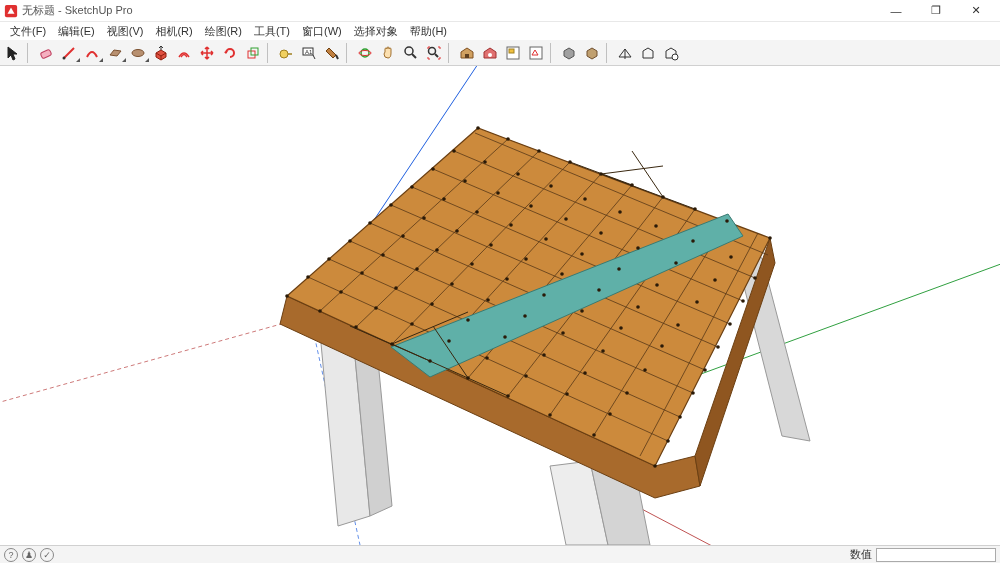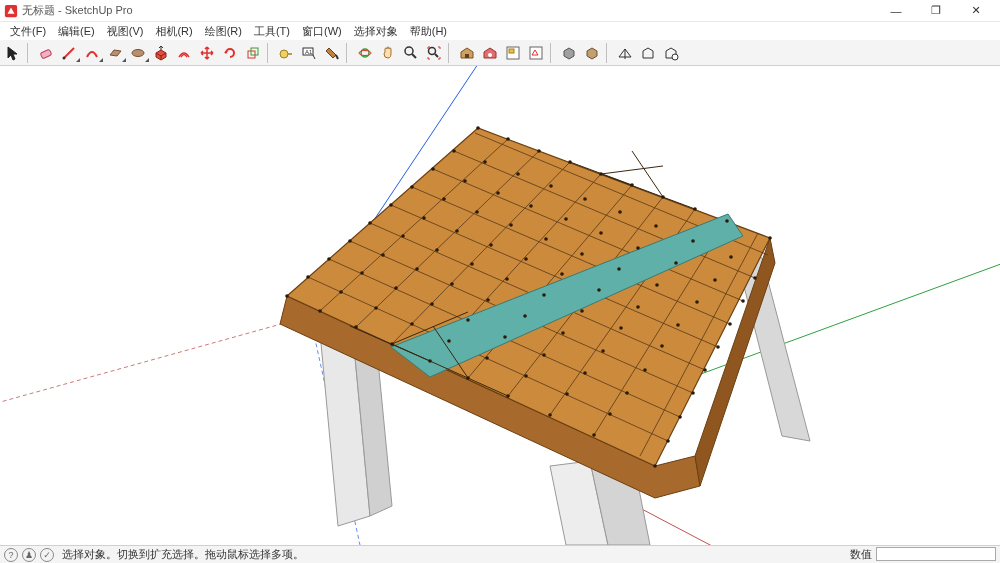--- a/index.html
+++ b/index.html
@@ -13,21 +13,21 @@
   .menubar { height: 18px; display: flex; align-items: center; padding: 0 4px; font-size: 11px; color: #333; }
   .menubar span { padding: 0 6px; cursor: default; }
   .toolbar { height: 26px; background: #f4f4f4; border-bottom: 1px solid #d0d0d0; display: flex; align-items: center; padding: 0 3px; gap: 3px; }
   .tool { width: 20px; height: 20px; display: flex; align-items: center; justify-content: center; cursor: default; border-radius: 2px; position: relative; }
   .tool.menu::after{content:"";position:absolute;right:-1px;bottom:1px;border:2px solid transparent;border-right-color:#555;border-bottom-color:#555}
   .sep { width: 5px; height: 20px; border-left: 1px solid #c0c0c0; margin: 0 1px; }
   .viewport { position: absolute; top: 66px; left: 0; right: 0; bottom: 18px; background: #fff; overflow: hidden; }
   .statusbar { position: absolute; bottom: 0; left: 0; right: 0; height: 18px; background: #f4f4f4; border-top: 1px solid #d0d0d0; display: flex; align-items: center; font-size: 11px; color: #333; padding: 0 4px; }
   .status-icons { display: flex; gap: 4px; margin-right: 8px; }
   .status-icon { width: 14px; height: 14px; border: 1px solid #888; border-radius: 50%; display:flex; align-items:center; justify-content:center; font-size:9px; color:#666; }
-  .status-right { margin-left: auto; display: flex; align-items: flex-start; }
+  .status-right { margin-left: auto; display: flex; align-items: center; }
   .status-right .value-label { margin-right: 4px; }
   .status-right .value-box { width: 120px; height: 14px; background: #fff; border: 1px solid #aaa; }
 </style>
 </head>
 <body>
 
 <div class="titlebar">
   <svg class="app-icon" viewBox="0 0 16 16">
       <rect x="1" y="1" width="14" height="14" fill="#e03030" rx="2"></rect>
       <path d="M4 11 L8 4 L12 11 Z" fill="#fff"></path>
@@ -382,18 +382,17 @@
     </g>
   </svg>
 </div>
 
 <div class="statusbar">
   <div class="status-icons">
     <div class="status-icon">?</div>
     <div class="status-icon">♟</div>
     <div class="status-icon">✓</div>
   </div>
-  <span>选择对象。切换到扩充选择。拖动鼠标选择多项。</span>
   <div class="status-right">
     <span class="value-label">数值</span>
     <div class="value-box"></div>
   </div>
 </div>
 
 </body></html>

